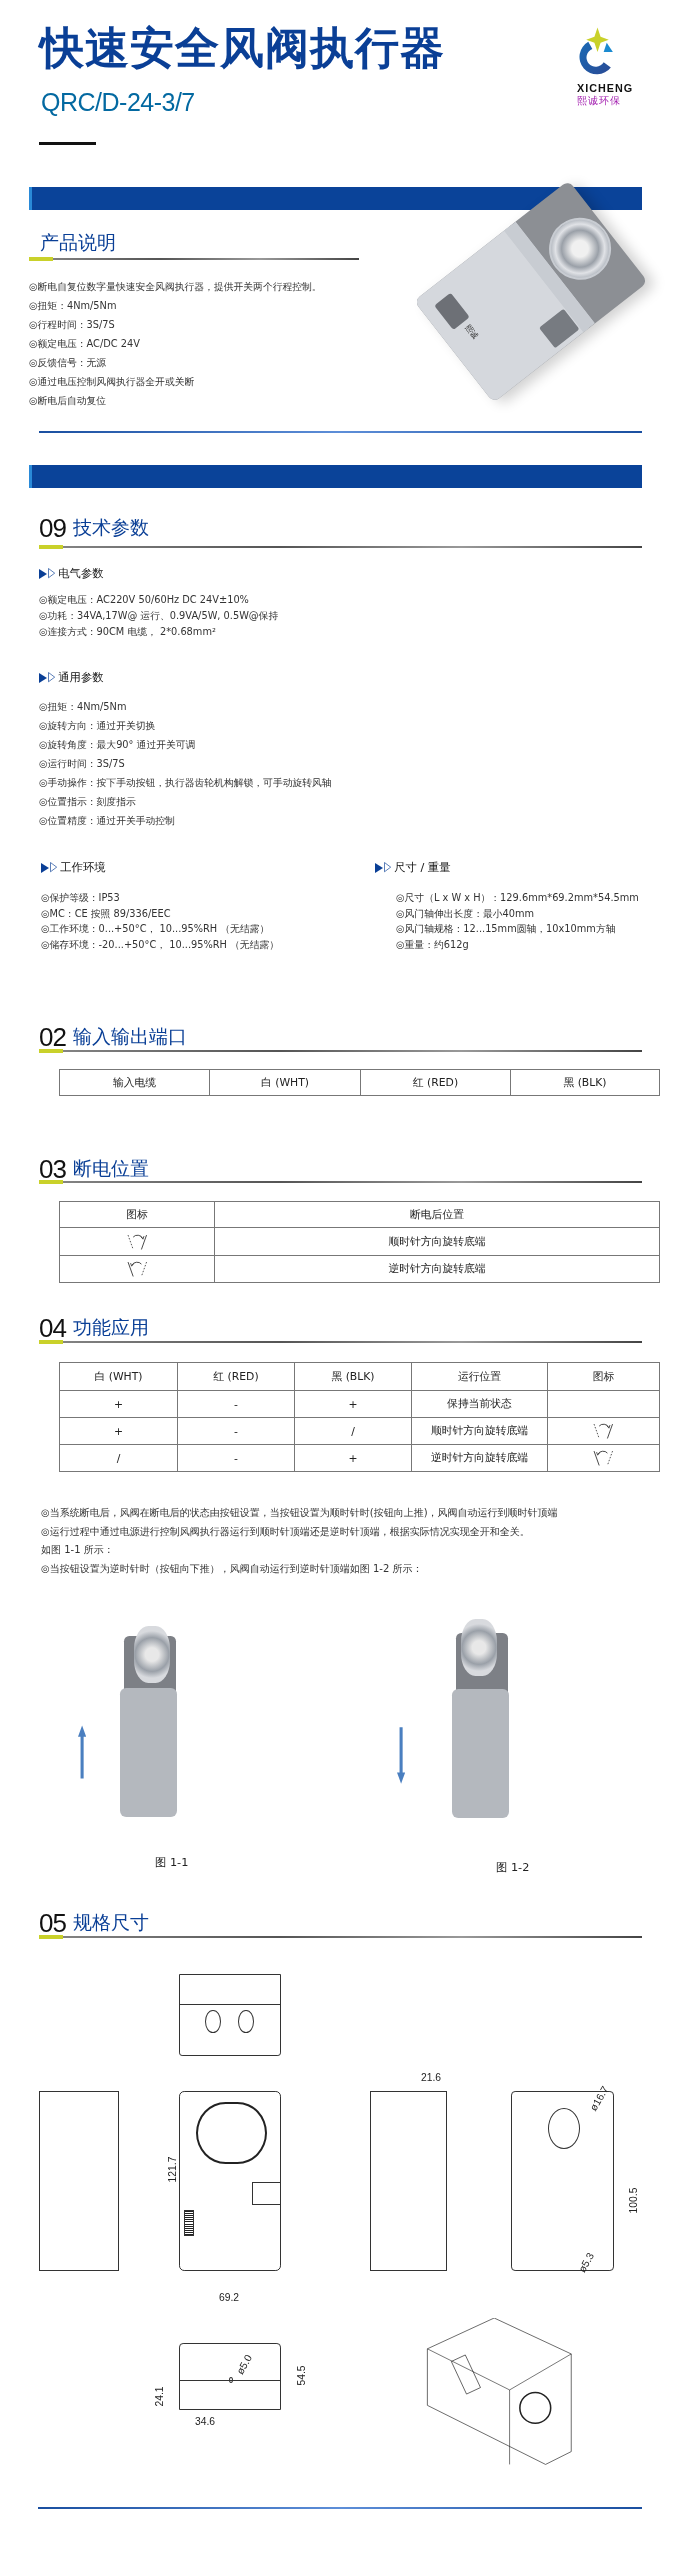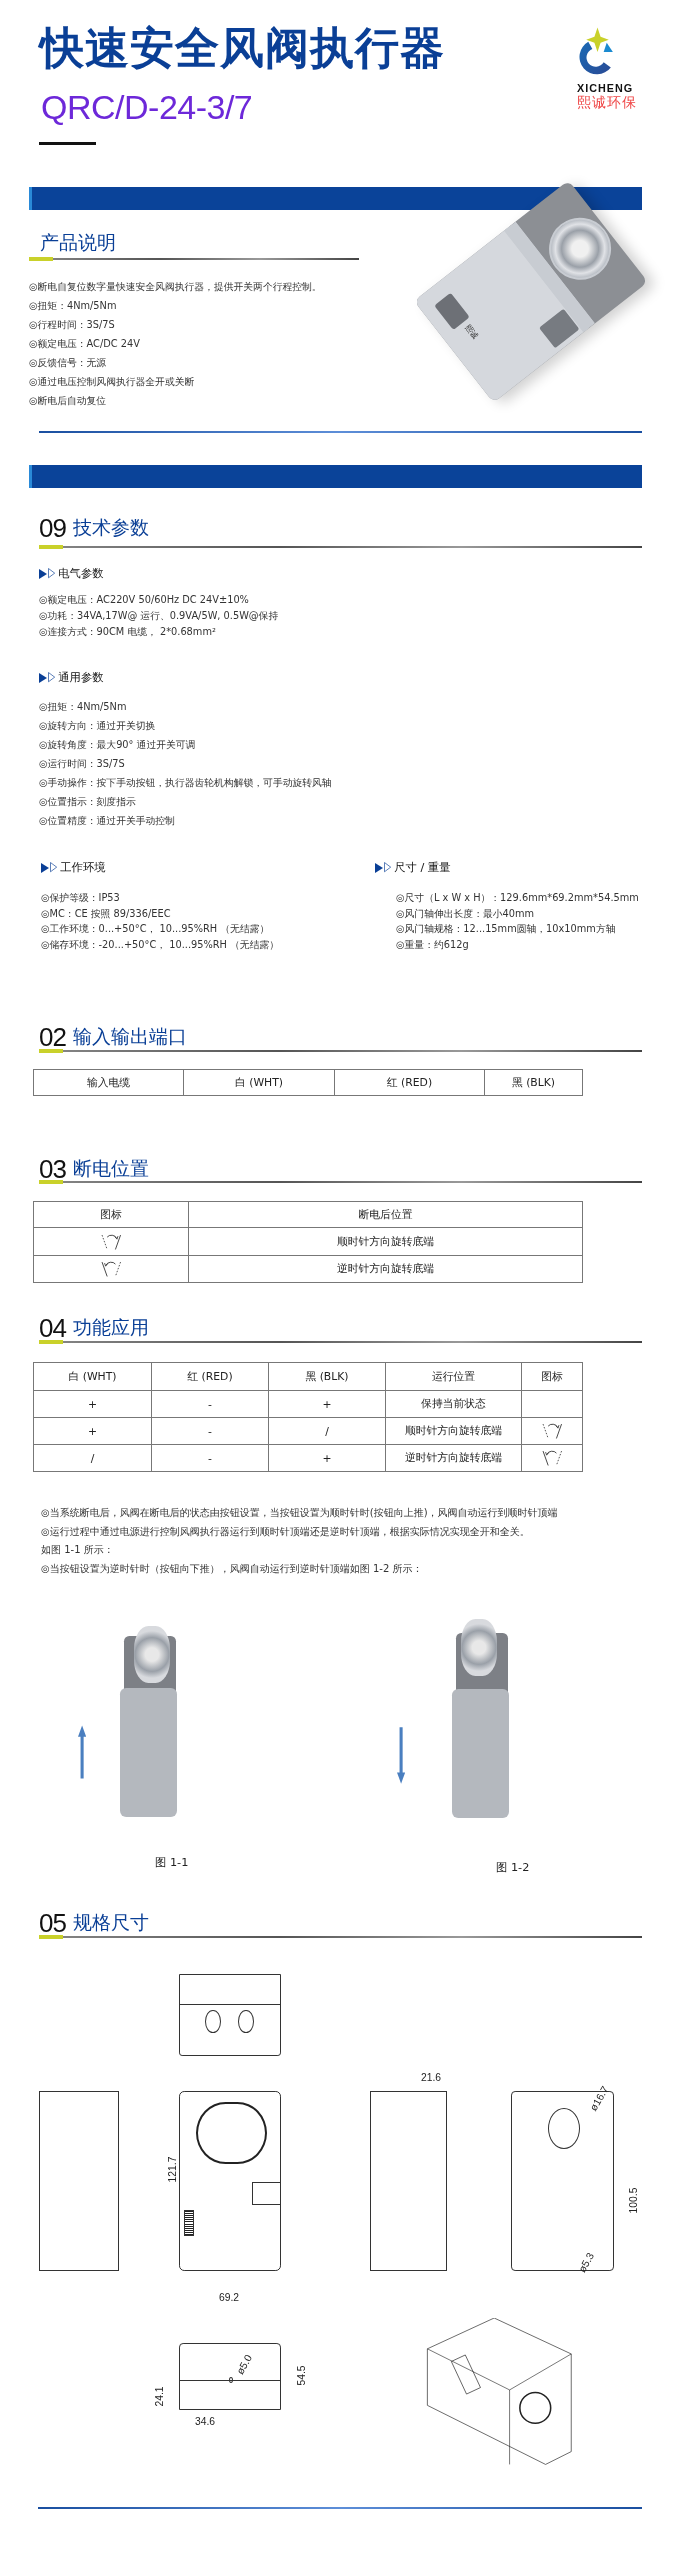--- a/index.html
+++ b/index.html
@@ -1,40 +1,40 @@
 <!DOCTYPE html>
 <html style="font-size:8.2px"><head>
 <meta charset="utf-8">
 <style>
   *{box-sizing:border-box;margin:0;padding:0}
   html,body{background:#fff}
   body{width:680px;height:2641px;position:relative;font-family:"DejaVu Sans","Liberation Sans",sans-serif;color:#222;overflow:hidden}
   .abs{position:absolute}
   .title{left:40px;top:26px;font-size:44px;font-weight:bold;color:#0a3f96;letter-spacing:1px;line-height:1}
-  .model{left:41px;top:88px;font-size:34px;color:#6d28d9;font-family:"Liberation Sans",sans-serif;font-weight:300;letter-spacing:-0.5px}
+  .model{left:41px;top:88px;font-size:25px;color:#0369a1;font-family:"Liberation Sans",sans-serif;font-weight:300;letter-spacing:-0.5px}
   .model-rule{left:39px;top:142px;width:57px;height:2.6px;background:#111}
   .logo{left:577px;top:26px;width:77px;height:82px;}
   .logo-en{font-family:"Liberation Sans",sans-serif;font-weight:bold;font-size:10.8px;letter-spacing:1px;color:#111;margin-top:2.1px}
-  .logo-cn{font-size:14px;color:#ef4444;letter-spacing:1px}
+  .logo-cn{font-size:10px;color:#a21caf;letter-spacing:1px}
   .bluebar{left:29px;width:613px;height:23px;background:#0a4399}
   .bluebar::before{content:"";position:absolute;left:0;top:0;width:2.6px;height:100%;background:#2a8ad8}
   .thinline{left:39px;width:603px;height:2.1px;background:linear-gradient(90deg,#1a4fa0,#5d8ed8 50%,#1a4fa0)}
   .sec-title{font-size:19px;font-weight:normal;color:#0a3f96}
   .sec-rule{height:1.5px;background:linear-gradient(90deg,#888,#555 40%,#999 70%,#444)}
   .sec-rule .acc{position:absolute;left:0;top:-1.5px;width:24px;height:4.6px;background:#c9d12a}
   .num{display:inline-block;position:relative;font-family:"Liberation Sans",sans-serif;font-size:26px;color:#111;letter-spacing:-1px;line-height:1;vertical-align:middle}
   .num .sq{position:absolute;left:14.4px;bottom:2.1px;width:15.5px;height:8.2px;background:#1688d6;z-index:-1}
   .sec-head{display:flex;align-items:center;gap:7.2px}
   .bullet-list{font-size:9.8px;color:#333;line-height:19px}
   .sub-head{font-size:11.3px;color:#111;display:flex;align-items:center;gap:1px}
   .tri-solid{width:0;height:0;border-top:5.7px solid transparent;border-bottom:5.7px solid transparent;border-left:8.2px solid #0a3f96}
   .tri-hollow{width:7.2px;height:10.3px;position:relative;margin-right:2.1px}
   .tri-hollow svg{display:block}
   .spec{font-size:9.8px;color:#333;line-height:16px}
-  table.grid{border-collapse:collapse;position:absolute;left:33px;width:550px}
+  table.grid{border-collapse:collapse;position:absolute;left:59px;width:601px}
   table.grid td{border:0.8px solid #777;text-align:center;font-size:10.8px;color:#222}
   .rot-icon svg{display:inline-block;vertical-align:middle}
   .para{font-size:10px;color:#333;line-height:18.5px}
   .fig-cap{font-size:11.3px;color:#222}
   .device{position:absolute}
   .draw{position:absolute;border:0.8px solid #333;background:#fff}
   .dim{position:absolute;font-family:"Liberation Sans",sans-serif;font-size:10.3px;color:#222}
 </style>
 </head>
 <body>

